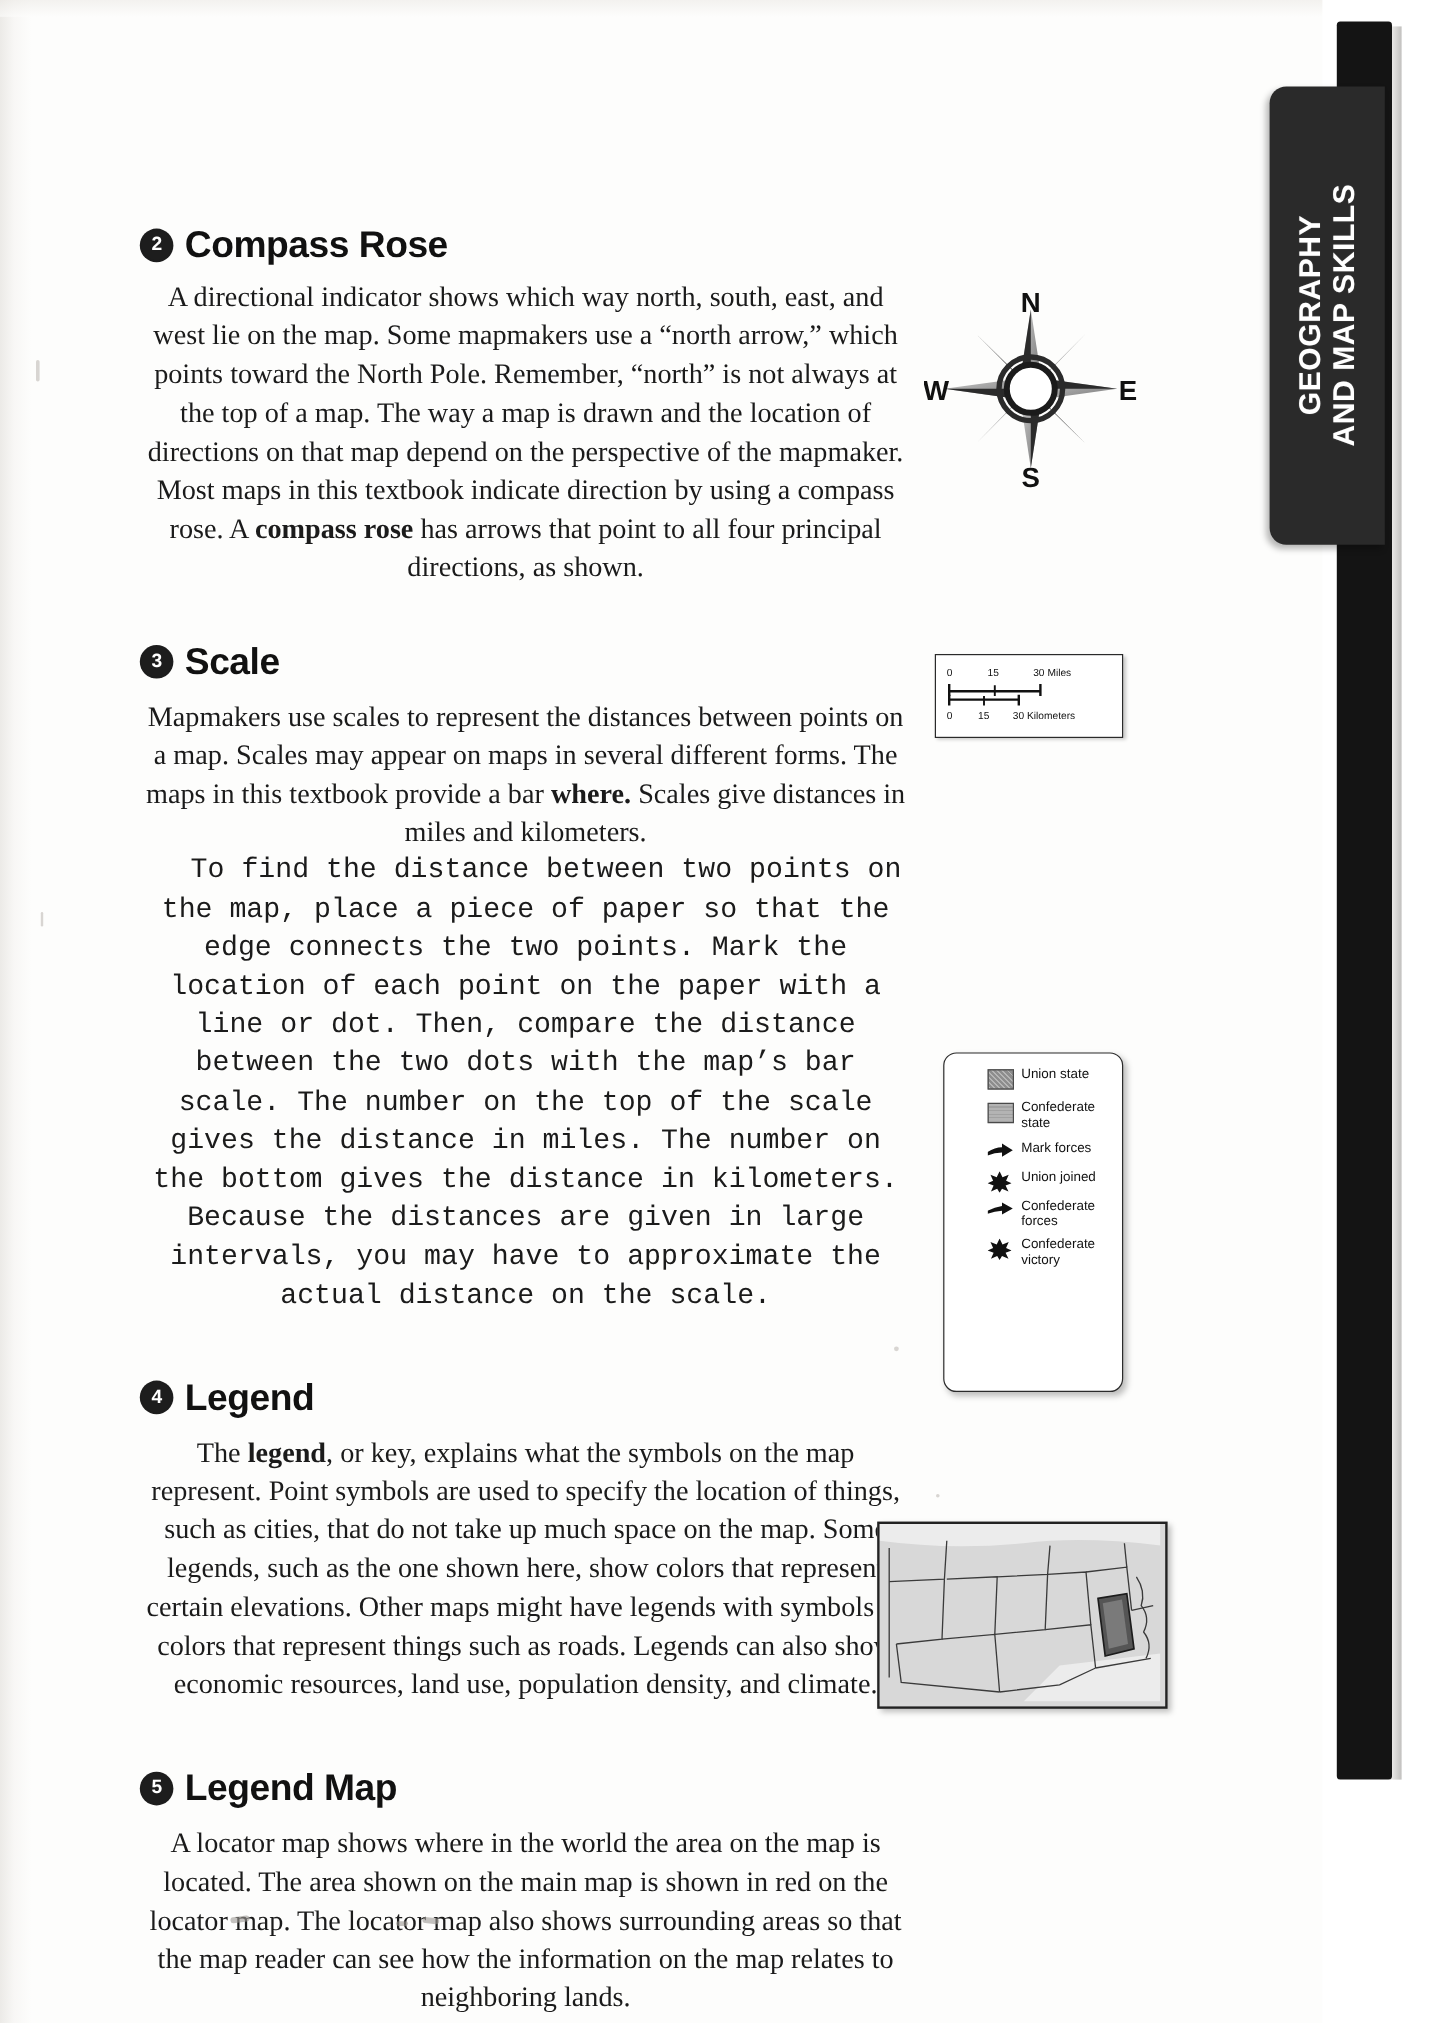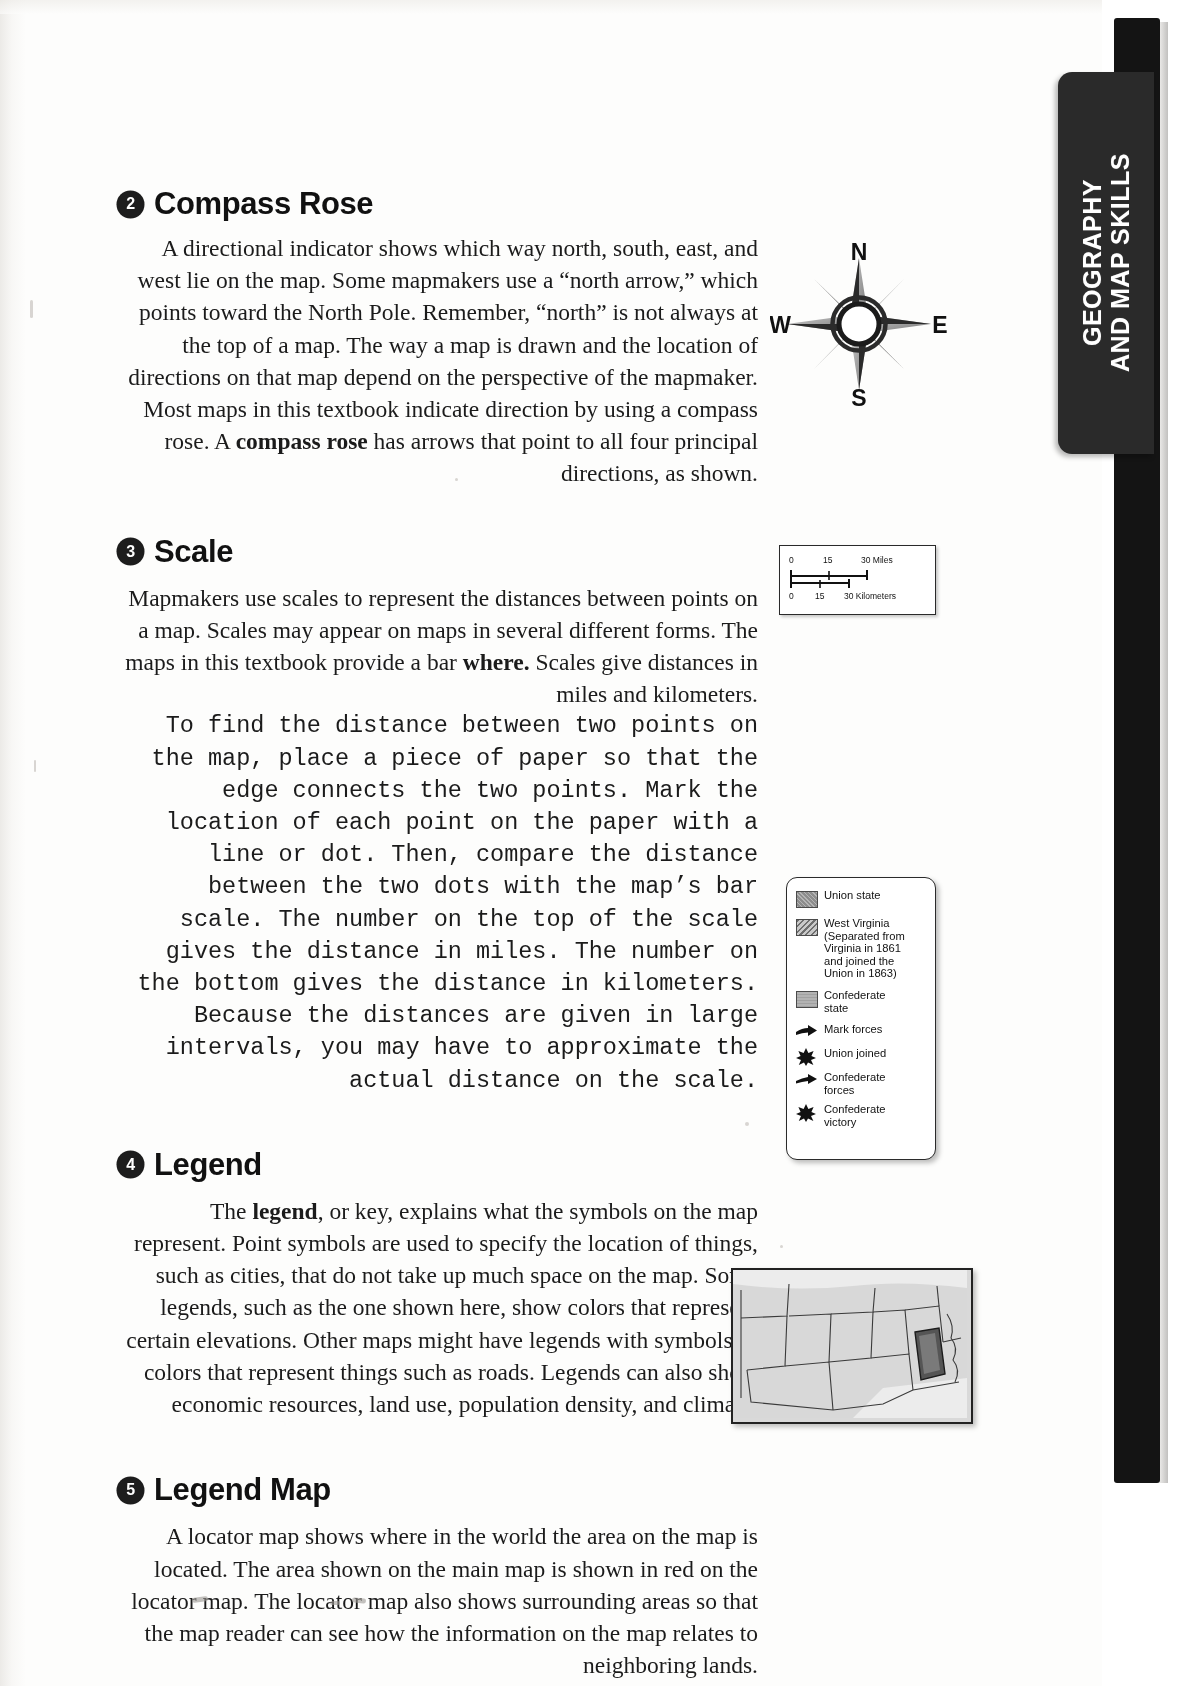--- a/index.html
+++ b/index.html
@@ -142,21 +142,21 @@
     box-shadow: 0 0 0 1.5px #1d1d1d;
   }
   .head-label { display: inline-block; }
 
   p.body {
     font-family: "Liberation Serif", serif;
     font-size: 23.5px;
     line-height: 32.2px;
     margin: 0;
     color: #1b1b1b;
-    text-align: right;
+    text-align: center;
   }
   p.body + p.body { text-indent: 34px; font-family: Liberation Mono, monospace; }
   .b { font-weight: bold; }
 
   .sec-compass { }
   .sec-scale   { margin-top: 44px; }
   .sec-legend  { margin-top: 50px; }
   .sec-locator { margin-top: 52px; }
 
   .sec-scale .section-head,
@@ -211,20 +211,21 @@
     box-shadow: 3px 3px 5px rgba(0,0,0,.26);
     padding: 11px 8px 8px 9px;
     box-sizing: border-box;
     font-family: "Liberation Sans", sans-serif;
   }
   .legend-row {
     display: flex;
     align-items: flex-start;
     gap: 6px;
     margin-bottom: 9px;
+    margin-left: 27px;
   }
   .legend-row.compact { margin-bottom: 7px; }
   .swatch {
     width: 20px;
     height: 15px;
     flex: 0 0 auto;
     border: 1px solid #4a4a4a;
     margin-top: 2px;
   }
   .sw-union {
@@ -426,28 +427,20 @@
     </div>
   </div>
 
   <div class="fig-legend">
 
     <div class="legend-row">
       <span class="swatch sw-union"></span>
       <span class="legend-text one">Union state</span>
     </div>
 
-    <div class="legend-row">
-      <span class="swatch sw-wv"></span>
-      <span class="legend-text">West Virginia
-(Separated from
-Virginia in 1861
-and joined the
-Union in 1863)</span>
-    </div>
 
     <div class="legend-row">
       <span class="swatch sw-conf"></span>
       <span class="legend-text">Confederate
 state</span>
     </div>
 
     <div class="legend-row compact">
       <span class="legend-icon">
         <svg width="22" height="14" viewBox="0 0 22 14">

